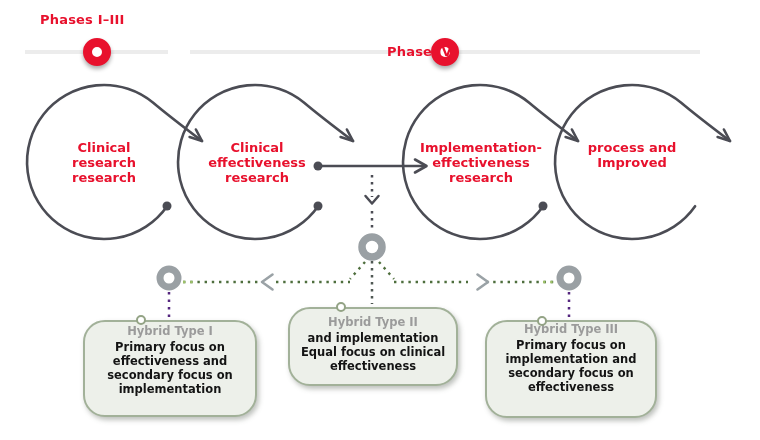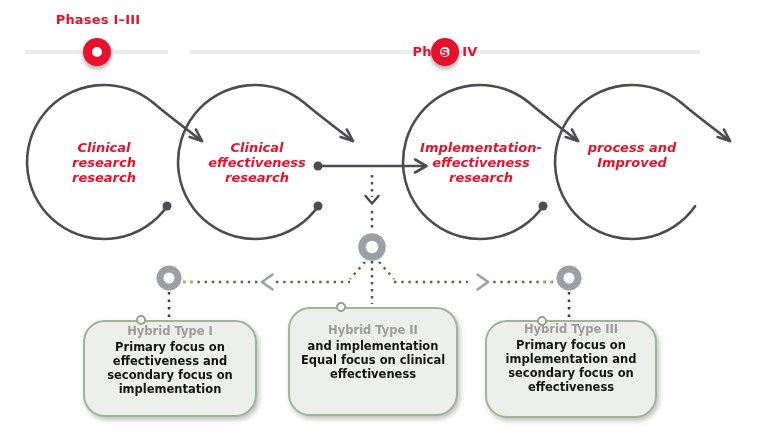--- a/index.html
+++ b/index.html
@@ -2,31 +2,31 @@
 <html><head>
 <meta charset="utf-8">
 <style>
   html,body{margin:0;padding:0;background:#fff;}
   #stage{
     position:relative;width:760px;height:440px;background:#ffffff;overflow:hidden;
     font-family:"DejaVu Sans","Liberation Sans",sans-serif;
   }
   #lineart{position:absolute;left:0;top:0;z-index:1;}
   .phase-label{
-    position:absolute;top:12px;width:116px;text-align:center;
+    position:absolute;top:12px;width:116px;text-align:left;
     font-size:13px;font-weight:bold;color:#e8112d;z-index:4;letter-spacing:.2px;
   }
   .phase-ring{
     position:absolute;top:38px;width:10px;height:10px;background:#fff;
     border:9px solid #e8112d;border-radius:50%;
     box-shadow:0 3px 4px rgba(0,0,0,.33);z-index:3;
   }
   .loop-label{
     position:absolute;top:140px;width:150px;text-align:center;
-    font-size:13px;line-height:15px;font-weight:bold;color:#e8112d;z-index:4;font-style:italic;
+    font-size:13px;line-height:15px;font-weight:bold;color:#e8112d;z-index:4;
   }
   .hybrid-box{
     position:absolute;box-sizing:border-box;text-align:center;
     background:#edf0ea;border:2.5px solid #a2b199;border-radius:22px;
     box-shadow:2px 3px 5px rgba(110,118,108,.45);z-index:2;
   }
   .hybrid-title{font-size:11.5px;font-weight:bold;color:#9b9b9b;margin-bottom:2px;}
   .hybrid-body{font-size:11.5px;line-height:14px;font-weight:bold;color:#141414;}
   .ln{display:block;}
   .border-ring{
@@ -124,21 +124,21 @@
 
   <div class="hybrid-box" style="left:83px;top:320px;width:174px;height:97px;padding-top:2px;">
     <div class="hybrid-title">Hybrid Type I</div>
     <div class="hybrid-body">
         <span class="ln">Primary focus on</span>
         <span class="ln">effectiveness and</span>
         <span class="ln">secondary focus on</span>
         <span class="ln">implementation</span>
       </div>
   </div>
-  <div class="hybrid-box" style="left:288px;top:307px;width:170px;height:109px;padding-top:14px;">
+  <div class="hybrid-box" style="left:288px;top:307px;width:170px;height:79px;padding-top:6px;">
     <div class="hybrid-title">Hybrid Type II</div>
     <div class="hybrid-body">
         <span class="ln">and implementation</span>
         <span class="ln">Equal focus on clinical</span>
         <span class="ln">effectiveness</span>
       </div>
   </div>
   <div class="hybrid-box" style="left:485px;top:320px;width:172px;height:98px;padding-top:0;">
     <div class="hybrid-title">Hybrid Type III</div>
     <div class="hybrid-body">

